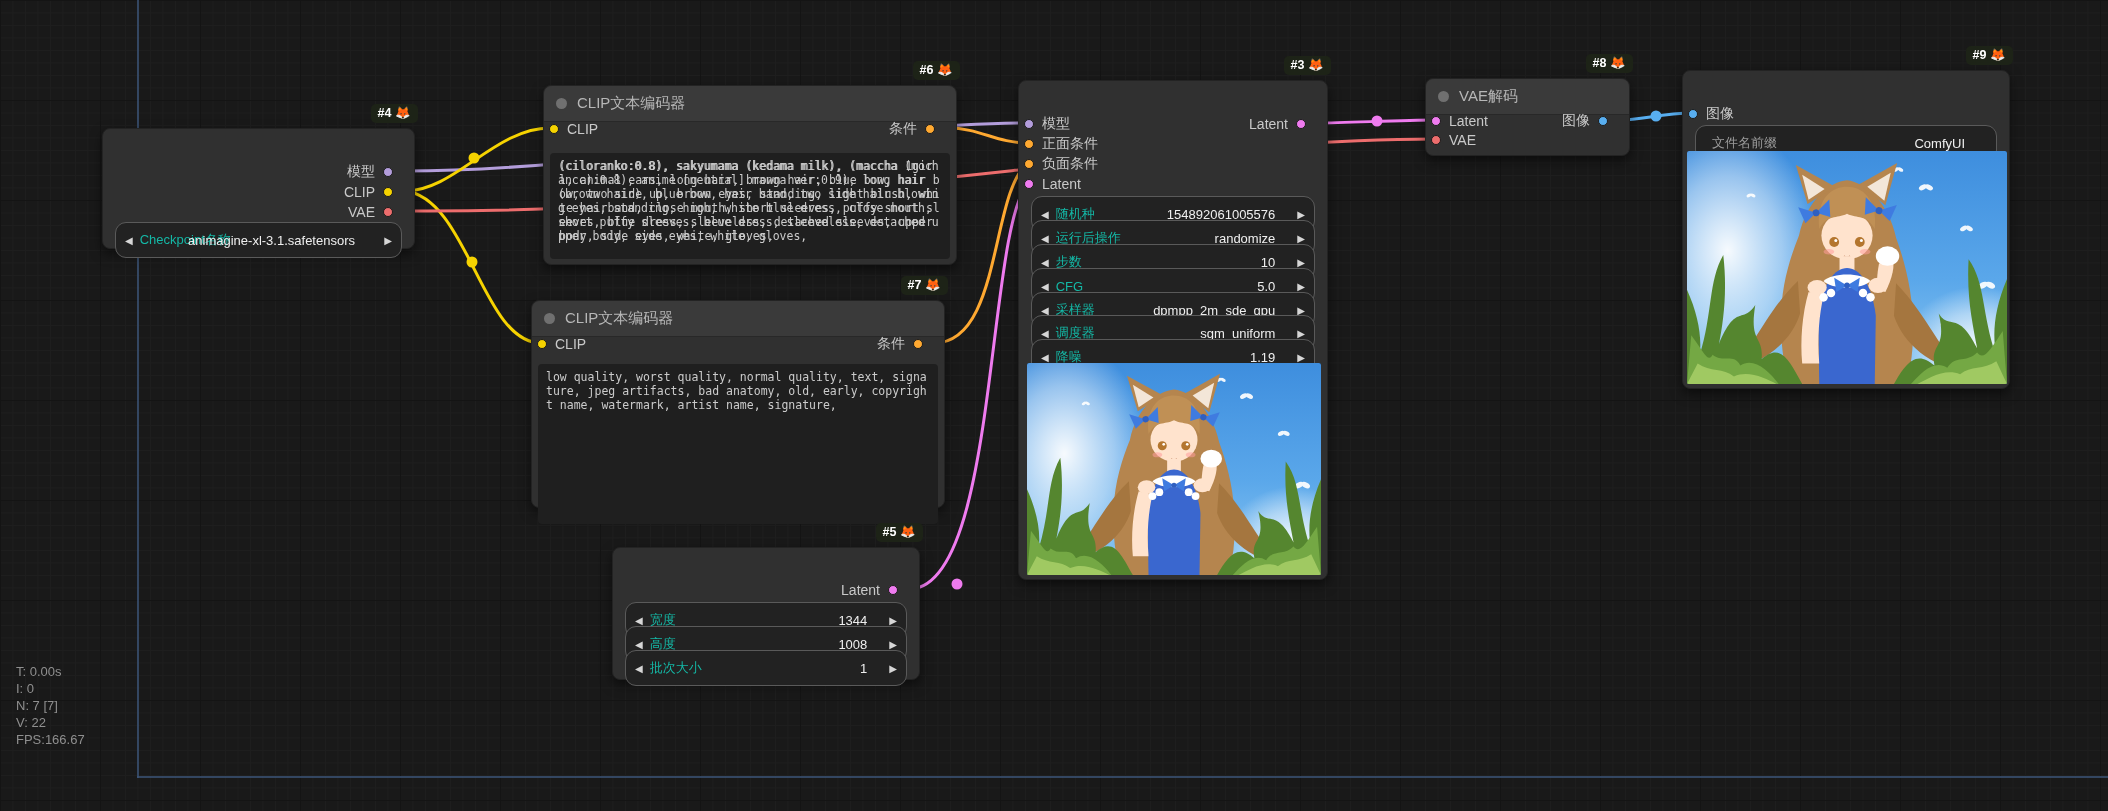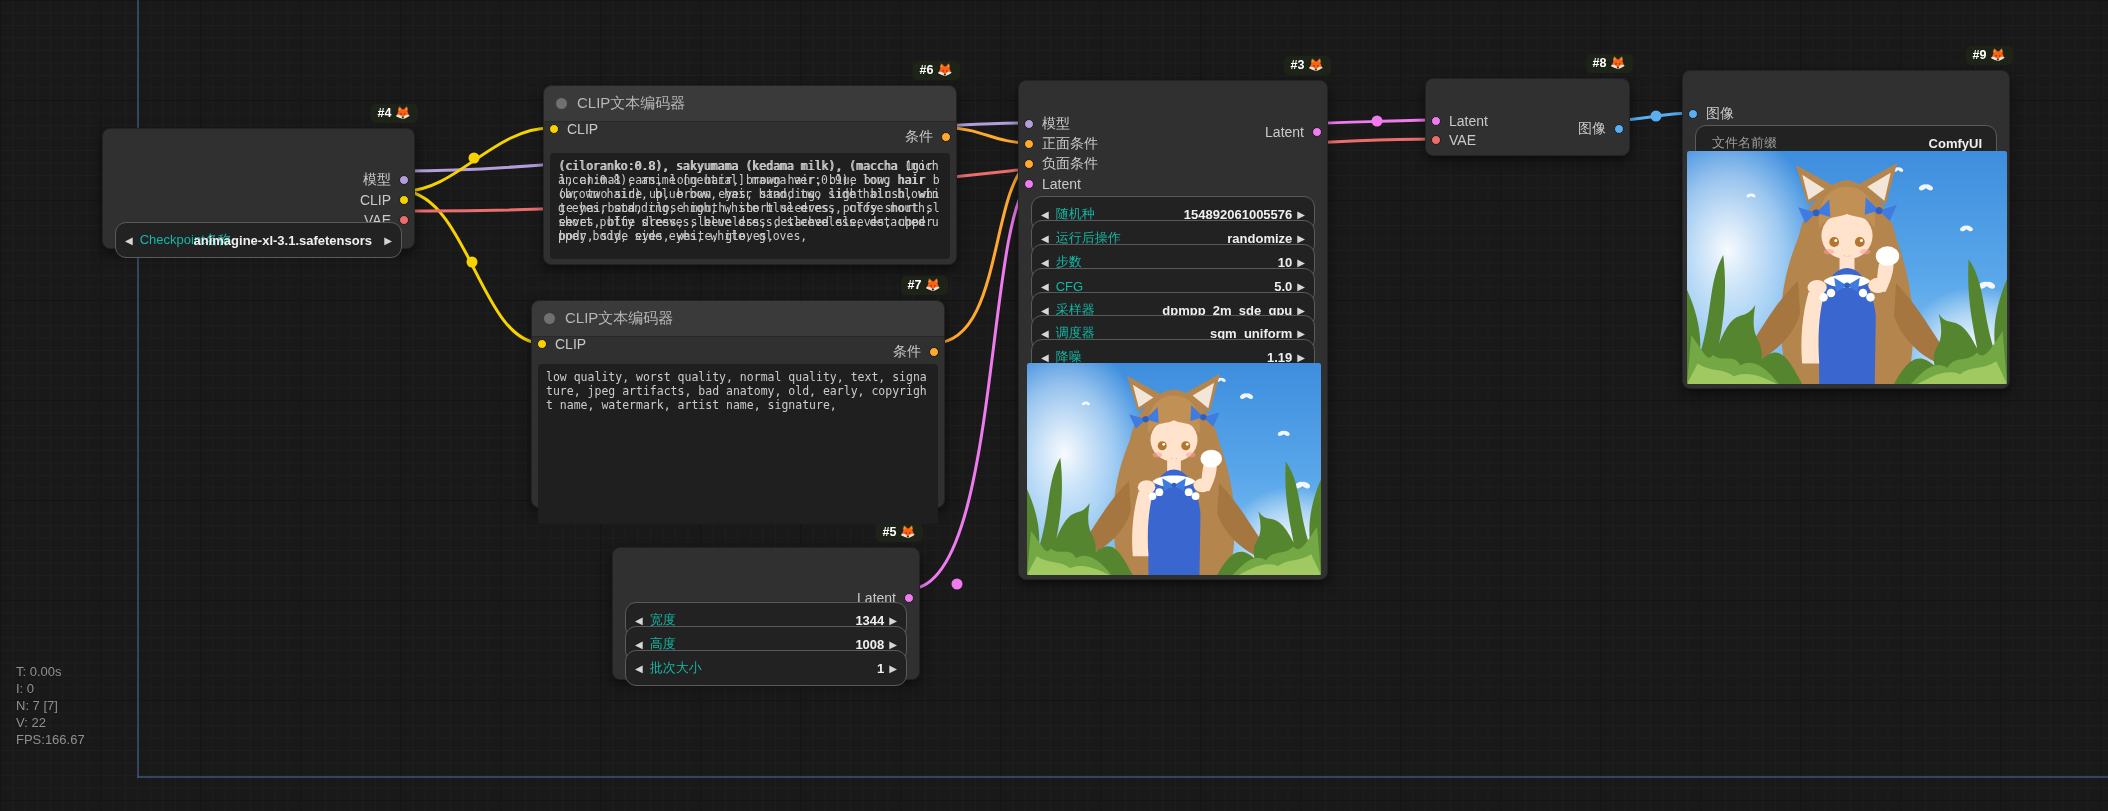--- a/index.html
+++ b/index.html
@@ -28,31 +28,31 @@
   .hdot{width:11px;height:11px;border-radius:50%;background:#707070;flex:0 0 auto;}
   .ntitle{color:#b7b7b7;font-size:15px;white-space:nowrap;}
   .badge{
     position:absolute;top:-25px;right:-4px;background:#1d2317;color:#fff;
     font-size:12.5px;font-weight:bold;padding:2px 7px;border-radius:5px;
     display:flex;align-items:center;gap:4px;line-height:15px;
   }
   .slot{position:absolute;height:20px;display:flex;align-items:center;gap:8px;
         color:#c9c9c9;font-size:14px;white-space:nowrap;}
   .slot.in{left:5px;}
-  .slot.out{right:5px;margin-top:8px;}
+  .slot.out{right:21px;}
   .sdot{width:10px;height:10px;border-radius:50%;border:1px solid #1c1c1c;box-sizing:border-box;flex:0 0 auto;}
   .pill{
     position:absolute;left:12px;right:12px;height:36px;background:#222222;
     border:1px solid #5a5a5a;border-radius:11px;display:flex;align-items:center;
     padding:4px 9px;box-sizing:border-box;color:#cfcfcf;font-size:13px;white-space:nowrap;
   }
   .pill .arrow{font-size:10px;color:#d6d6d6;flex:0 0 auto;}
   .pill .wlabel{margin-left:7px;color:#14b8a6;overflow:visible;}
   .pill .spacer{flex:1;}
-  .pill .wvalue{margin-right:5px;color:#efefef;font-weight:bold;}
+  .pill .wvalue{margin-right:22px;color:#efefef;}
   .pill.overlapping .wvalue{position:absolute;right:24px;}
   .pill.plain{border-color:#5a5a5a;}
   .prompt{
     position:absolute;background:#1f1f1f;border-radius:4px;overflow:hidden;
     font-family:"DejaVu Sans Mono","Liberation Mono",monospace;
     font-size:11.5px;line-height:14px;color:#cbcbcb;
   }
   .prompt .layer{position:absolute;top:6px;left:8px;right:8px;white-space:pre-wrap;word-break:break-all;}
   .preview{position:absolute;overflow:hidden;background:#000;border-radius:2px;}
   .preview svg{display:block;width:100%;height:100%;}
@@ -351,20 +351,24 @@
     <span class="wvalue">1</span>
     <span class="arrow">▶</span>
   </div>
 </div>
 
 <div class="node" style="left:1425px;top:78px;width:205px;height:78px">
   <div class="badge">
     <span>#8</span>
     <span>🦊</span>
   </div>
+  <div class="nhead">
+    <span class="hdot"></span>
+    <span class="ntitle">VAE解码</span>
+  </div>
   <div class="slot in" style="top:32px">
     <span class="sdot" style="background:#ef7bef"></span>
     <span>Latent</span>
   </div>
   <div class="slot in" style="top:51px">
     <span class="sdot" style="background:#ed6d6d"></span>
     <span>VAE</span>
   </div>
   <div class="slot out" style="top:32px">
     <span>图像</span>

